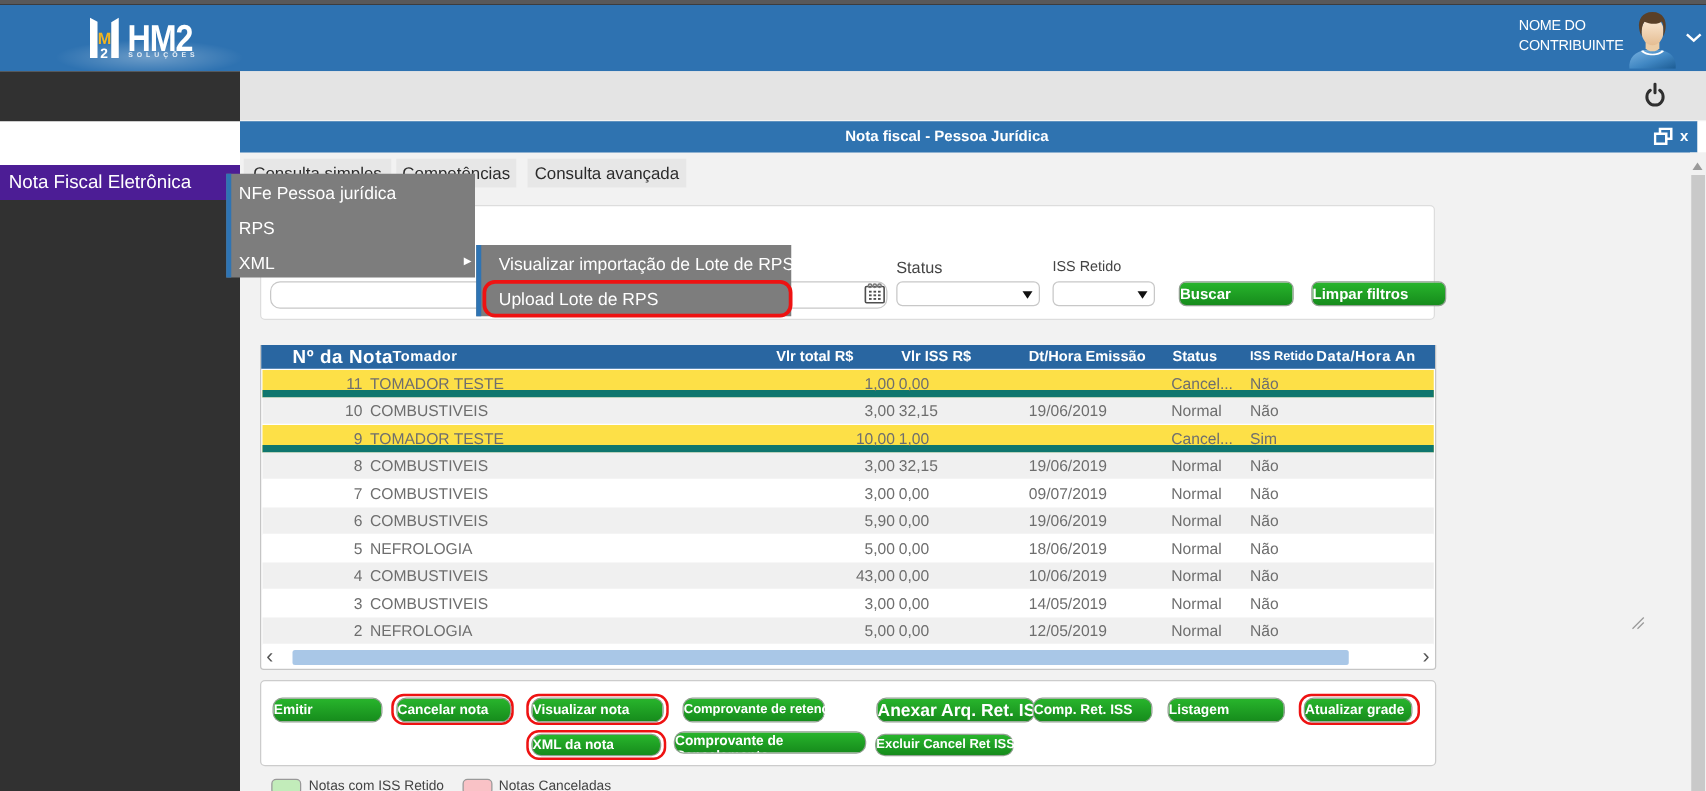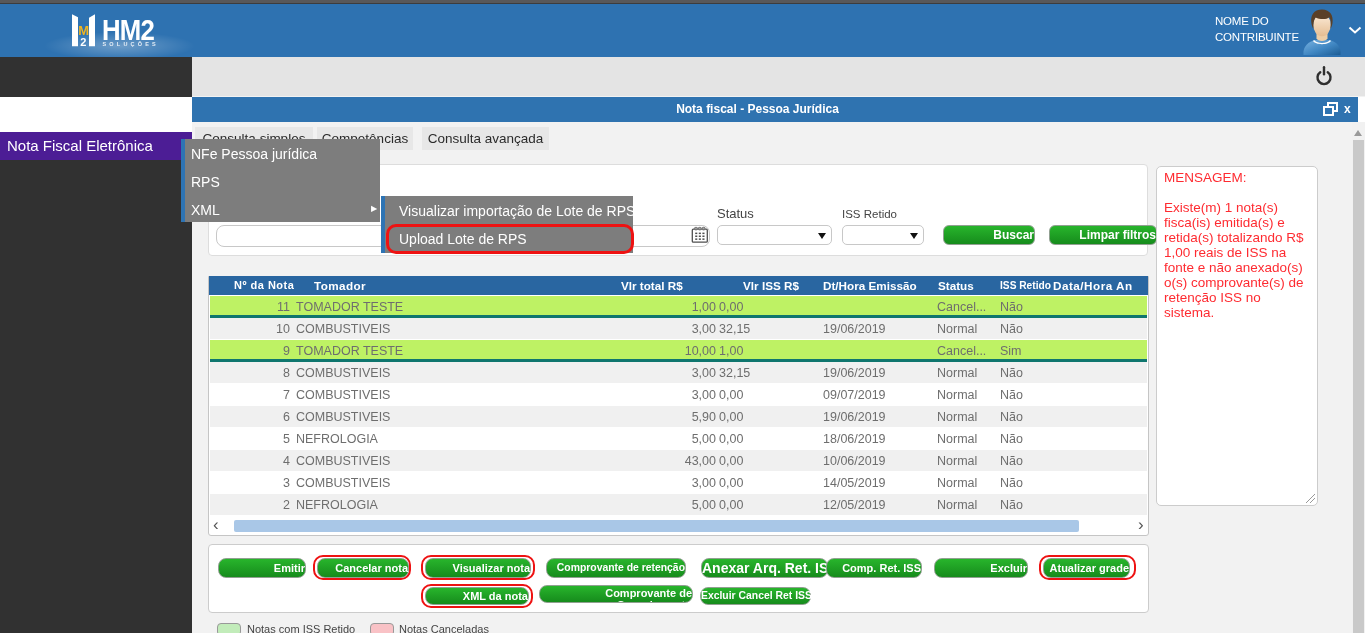--- a/index.html
+++ b/index.html
@@ -19,30 +19,30 @@
 
 #vtrack{left:1352px;top:122px;width:13px;height:511px;background:#f1f1f1}
 #vup{left:1354px;top:130px;width:0;height:0;border-left:4.5px solid transparent;border-right:4.5px solid transparent;border-bottom:6px solid #9a9a9a}
 #vthumb{left:1353px;top:140px;width:11px;height:493px;background:#c9c9c9}
 
 .tab{top:127px;height:23px;background:#e7e7e7;color:#2b2b2b;font-size:13.5px;text-align:center;line-height:23px}
 
 #fpanel{left:208px;top:164px;width:940px;height:92px;background:#fff;border:1px solid #ddd;border-radius:4px}
 .inp{background:#fff;border:1px solid #c8c8c8;border-radius:5px;height:20px}
 .lbl{color:#444;font-size:13px}
-.gbtn{background:linear-gradient(#28b52c 0%,#1fa024 50%,#168c1c 100%);border:1px solid #91a091;border-radius:8px;color:#fff;font-weight:bold;font-size:11px;text-align:right;white-space:nowrap}
+.gbtn{background:linear-gradient(#28b52c 0%,#1fa024 50%,#168c1c 100%);border:1px solid #91a091;border-radius:8px;color:#fff;font-weight:bold;font-size:11px;text-align:left;white-space:nowrap}
 .redo{border:2px solid #ee1212;border-radius:10px}
 .sel-arrow{width:0;height:0;border-left:4.5px solid transparent;border-right:4.5px solid transparent;border-top:6px solid #111}
 
 #grid{left:208px;top:276px;width:941px;height:260px;background:#fff;border:1px solid #c5c5c5;border-radius:0 0 3px 3px}
 #ghead{left:209px;top:276px;width:939px;height:19px;background:#2966a1;color:#fff;font-weight:bold;font-size:11.7px;line-height:19px}
 .hcell{position:absolute;top:0;height:19px;white-space:nowrap}
 .grow{position:absolute;left:210px;width:937px;height:22px;font-size:12.5px;color:#6e6e6e;line-height:22px}
 .grow span{position:absolute;top:0;height:22px;white-space:nowrap}
-.pink{background:#bef264;border-bottom:3px solid #0f766e}
+.pink{background:#fde047;border-bottom:6px solid #0f766e}
 .gray{background:#f0f0f0;border-bottom:1px solid #fff}
 .white{background:#fff}
 .gc1{left:0;width:80px;text-align:right}
 .gc2{left:86px}
 .gc3{left:406px;width:100px;text-align:right}
 .gc4{left:509px;width:100px;}
 .gc5{left:613px}
 .gc6{left:727px}
 .gc7{left:790px}
 
@@ -154,24 +154,24 @@
   <div class="abs inp" style="left:717px;top:225px;width:115px"></div>
   <div class="abs sel-arrow" style="left:818px;top:233px"></div>
   <div class="abs lbl" style="left:842px;top:208px;font-size:11.5px">ISS Retido</div>
   <div class="abs inp" style="left:842px;top:225px;width:82px"></div>
   <div class="abs sel-arrow" style="left:910px;top:233px"></div>
   <div class="abs gbtn" style="left:943px;top:225px;width:92px;height:20px;line-height:18px;font-size:12px;border-radius:6px">Buscar</div>
   <div class="abs gbtn" style="left:1049px;top:225px;width:108px;height:20px;line-height:18px;font-size:12px;border-radius:6px">Limpar filtros</div>
 
   <div class="abs" id="grid"></div>
   <div class="abs" id="ghead">
-    <span class="hcell" style="left:25px;font-size:11px;letter-spacing:.5px">Nº da Nota</span>
+    <span class="hcell" style="left:25px;font-size:15px;letter-spacing:.5px">Nº da Nota</span>
     <span class="hcell" style="left:105px;letter-spacing:.4px">Tomador</span>
     <span class="hcell" style="left:412px;width:100px;">Vlr total R$</span>
-    <span class="hcell" style="left:512px;width:100px;text-align:center">Vlr ISS R$</span>
+    <span class="hcell" style="left:512px;width:100px;text-align:left">Vlr ISS R$</span>
     <span class="hcell" style="left:614px">Dt/Hora Emissão</span>
     <span class="hcell" style="left:729px">Status</span>
     <span class="hcell" style="left:791px;font-size:10.2px">ISS Retido</span>
     <span class="hcell" style="left:844px;letter-spacing:.5px">Data/Hora An</span>
   </div>
   <div id="rows">
       <div class="grow pink" style="top:296px">
         <span class="gc1">11</span>
         <span class="gc2">TOMADOR TESTE</span>
         <span class="gc3">1,00</span>
@@ -266,24 +266,24 @@
   <div class="abs" id="harrL">‹</div>
   <div class="abs" id="harrR">›</div>
   <div class="abs" id="hthumb"></div>
 
   <div class="abs" id="bpanel"></div>
   <div class="abs gbtn b1" style="left:218px;width:88px">Emitir</div>
   <div class="abs redo ro1" style="left:313px;width:98px"></div>
   <div class="abs gbtn b1" style="left:317px;width:92px">Cancelar nota</div>
   <div class="abs redo ro1" style="left:421px;width:114px"></div>
   <div class="abs gbtn b1" style="left:425px;width:106px">Visualizar nota</div>
-  <div class="abs gbtn b1" style="left:546px;width:140px;font-size:10.4px">Comprovante de retenção</div>
+  <div class="abs gbtn b1" style="left:546px;width:114px;font-size:10.4px">Comprovante de retenção</div>
   <div class="abs gbtn b1" style="left:701px;width:127px;font-size:14px">Anexar Arq. Ret. ISS</div>
   <div class="abs gbtn b1" style="left:826px;width:96px">Comp. Ret. ISS</div>
-  <div class="abs gbtn b1" style="left:934px;width:94px">Excluir</div>
+  <div class="abs gbtn b1" style="left:934px;width:94px">Listagem</div>
   <div class="abs redo ro1" style="left:1039px;width:97px"></div>
   <div class="abs gbtn b1" style="left:1043px;width:87px">Atualizar grade</div>
   <div class="abs redo ro2" style="left:421px;width:112px"></div>
   <div class="abs gbtn b2" style="left:425px;width:104px">XML da nota</div>
   <div class="abs gbtn" style="left:539px;top:585px;width:154px;height:18px;line-height:12px;overflow:hidden;padding-top:1px">Comprovante de<br>Cancelamento</div>
   <div class="abs gbtn b2" style="left:700px;width:111px;font-size:10.4px">Excluir Cancel Ret ISS</div>
 
   <div class="abs sw" style="left:217px;background:#c2ecba"></div>
   <div class="abs lgtxt" style="left:247px">Notas com ISS Retido</div>
   <div class="abs sw" style="left:370px;background:#f9c2c6"></div>
@@ -294,18 +294,17 @@
     <span class="mitem" style="top:35px">RPS</span>
     <span class="mitem" style="top:63px">XML</span>
     <span class="mitem" style="left:186px;top:65px;font-size:8px">▶</span>
   </div>
   <div class="abs menu" style="left:381px;top:196px;width:252px;height:57px">
     <span class="mitem" style="left:14px;top:7px">Visualizar importação de Lote de RPS</span>
     <span class="mitem" style="left:14px;top:35px">Upload Lote de RPS</span>
   </div>
   <div class="abs" style="left:386px;top:224px;width:248px;height:30px;border:3px solid #ee1212;border-radius:10px"></div>
 
-  <div class="abs" id="msg">MENSAGEM:<br><br>Existe(m) 1 nota(s) fisca(is) emitida(s) e retida(s) totalizando R$ 1,00 reais de ISS na fonte e não anexado(s) o(s) comprovante(s) de retenção ISS no sistema.</div>
   <svg class="abs" style="left:1304px;top:492px" width="12" height="12">
       <line x1="2" y1="11" x2="11" y2="2" stroke="#999" stroke-width="1"></line>
       <line x1="6" y1="11" x2="11" y2="6" stroke="#999" stroke-width="1"></line>
     </svg>
 </div>
 
 </body></html>

